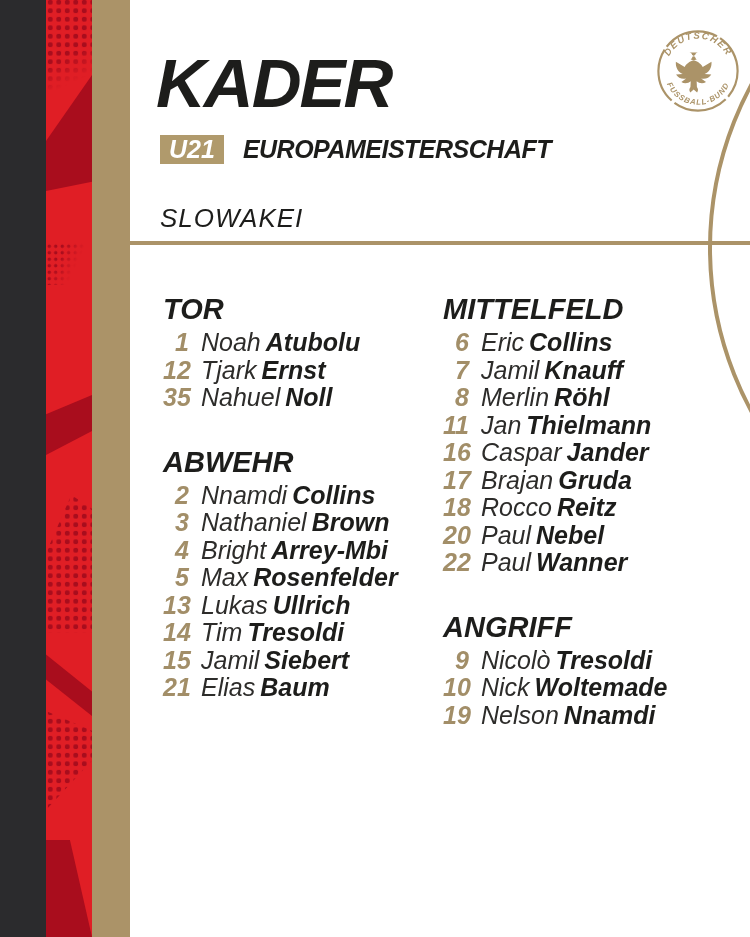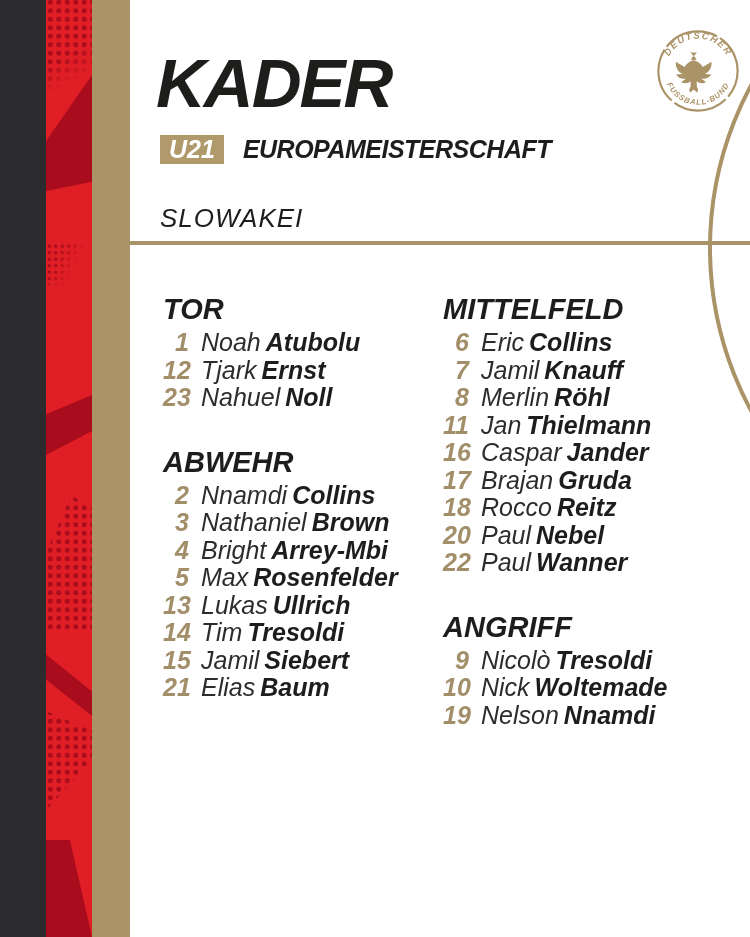--- a/index.html
+++ b/index.html
@@ -102,21 +102,21 @@
     <ul class="players">
   <li class="player-row">
     <span class="num">1</span><span class="name"><span class="first">Noah</span><span class="last">Atubolu</span></span>
   </li>
 
   <li class="player-row">
     <span class="num">12</span><span class="name"><span class="first">Tjark</span><span class="last">Ernst</span></span>
   </li>
 
   <li class="player-row">
-    <span class="num">23</span><span class="name"><span class="first">Nahuel</span><span class="last">Noll</span></span>
+    <span class="num">35</span><span class="name"><span class="first">Nahuel</span><span class="last">Noll</span></span>
   </li>
 </ul>
   </section>
 
   <section class="squad-section">
     <h2 class="section-title">ABWEHR</h2>
     <ul class="players">
   <li class="player-row">
     <span class="num">2</span><span class="name"><span class="first">Nnamdi</span><span class="last">Collins</span></span>
   </li>

